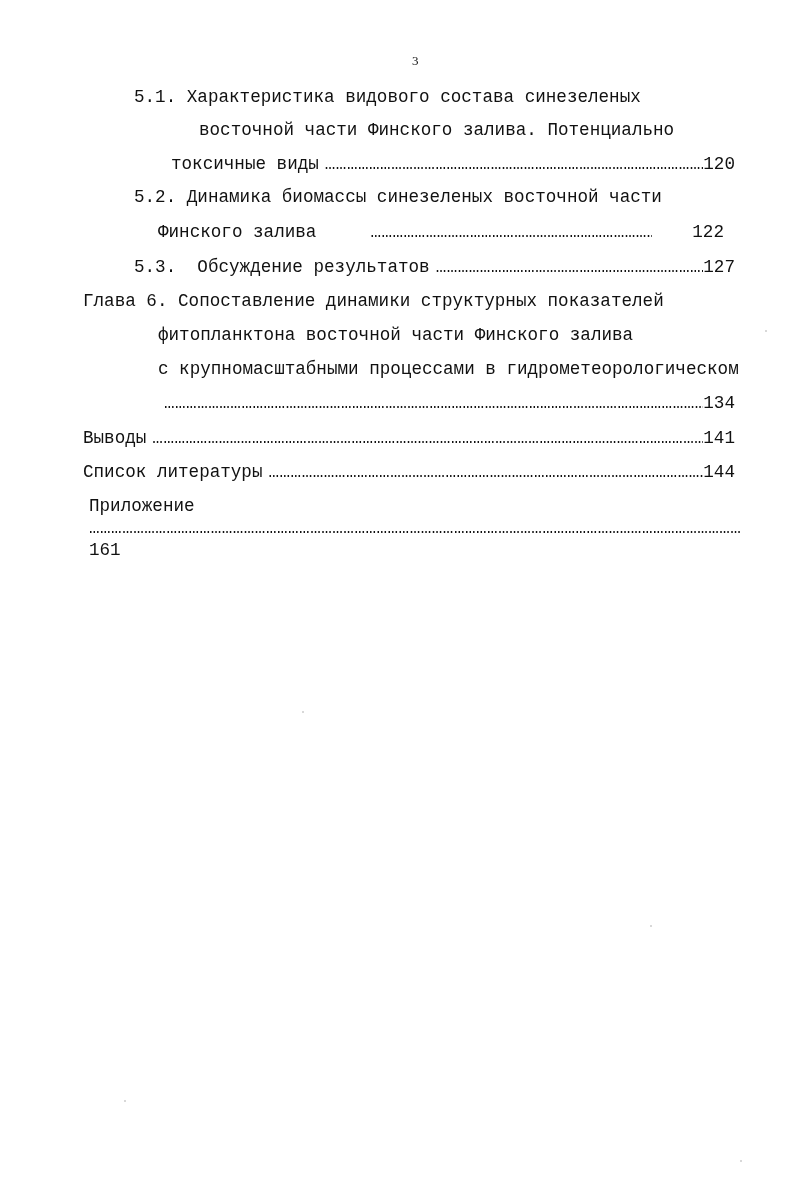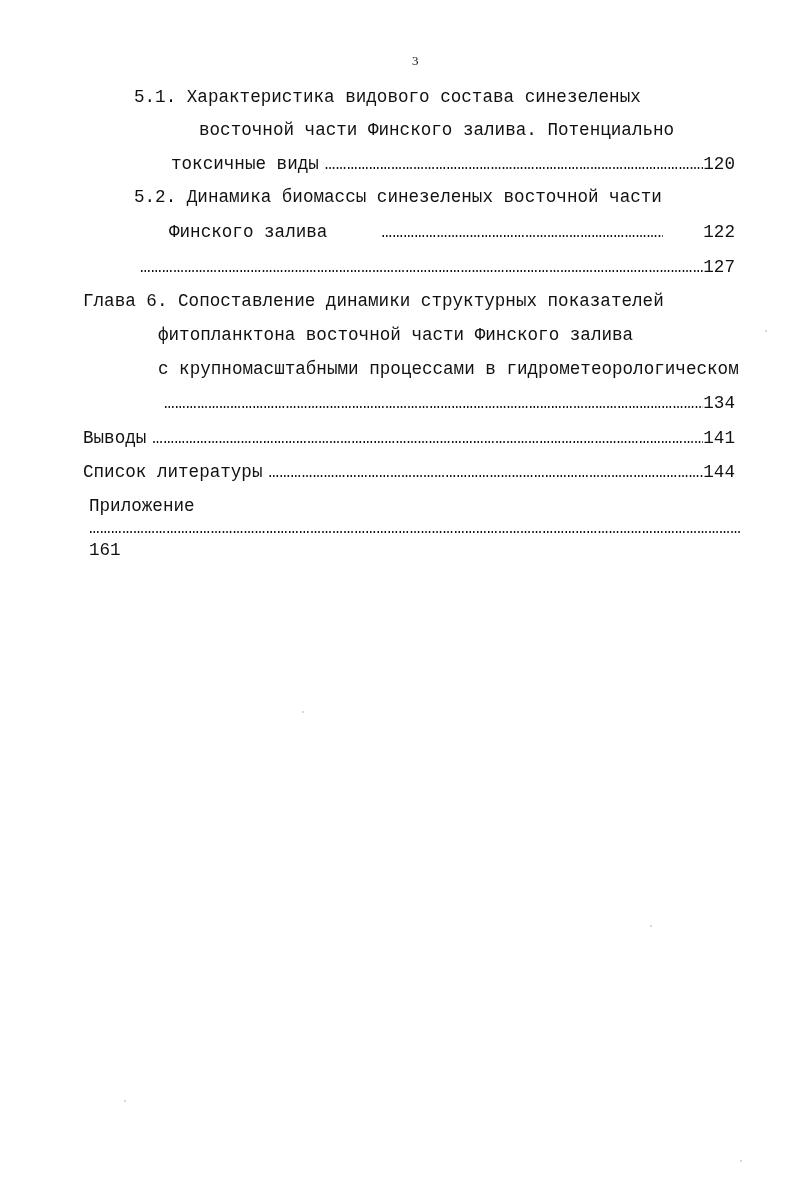--- a/index.html
+++ b/index.html
@@ -73,27 +73,28 @@
   </div>
   <div class="line" style="top:153px; left:171px; width:564px;">
     <span>токсичные виды</span>
     <span class="dots"></span>
     <span class="pg">120</span>
   </div>
 
   <div class="line" style="top:186px; left:134px;">
     <span>5.2. Динамика биомассы синезеленых восточной части</span>
   </div>
-  <div class="line" style="top:221px; left:169px; width:566px;gap:40px;">
+  <div class="line" style="top:221px; left:158px; width:566px;gap:40px;">
     <span>Финского залива</span>
     <span class="dots" style="margin-left:14px;"></span>
     <span class="pg">122</span>
   </div>
 
   <div class="line" style="top:256px; left:134px; width:601px;">
+    <span style="white-space:pre;">5.3.  Обсуждение результатов</span>
     <span class="dots"></span>
     <span class="pg">127</span>
   </div>
 
   <div class="line" style="top:290px; left:83px;">
     <span>Глава 6. Сопоставление динамики структурных показателей</span>
   </div>
   <div class="line" style="top:324px; left:158px;">
     <span>фитопланктона восточной части Финского залива</span>
   </div>

